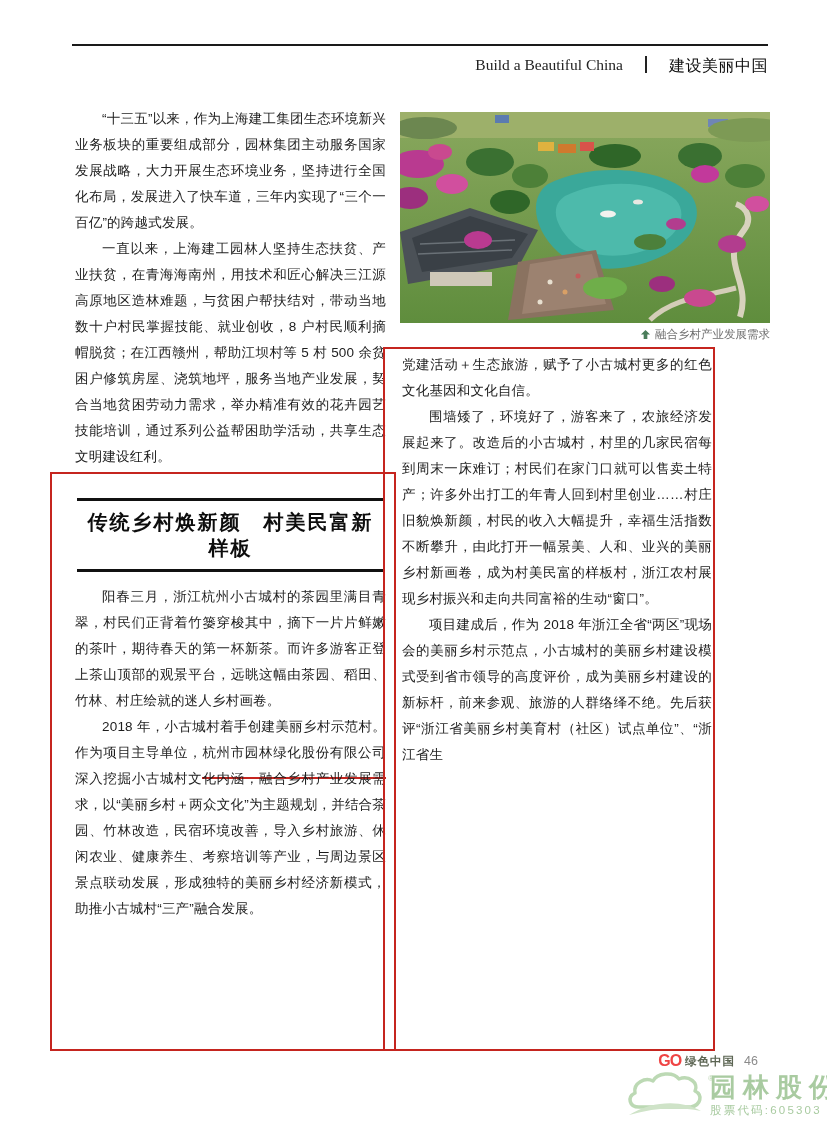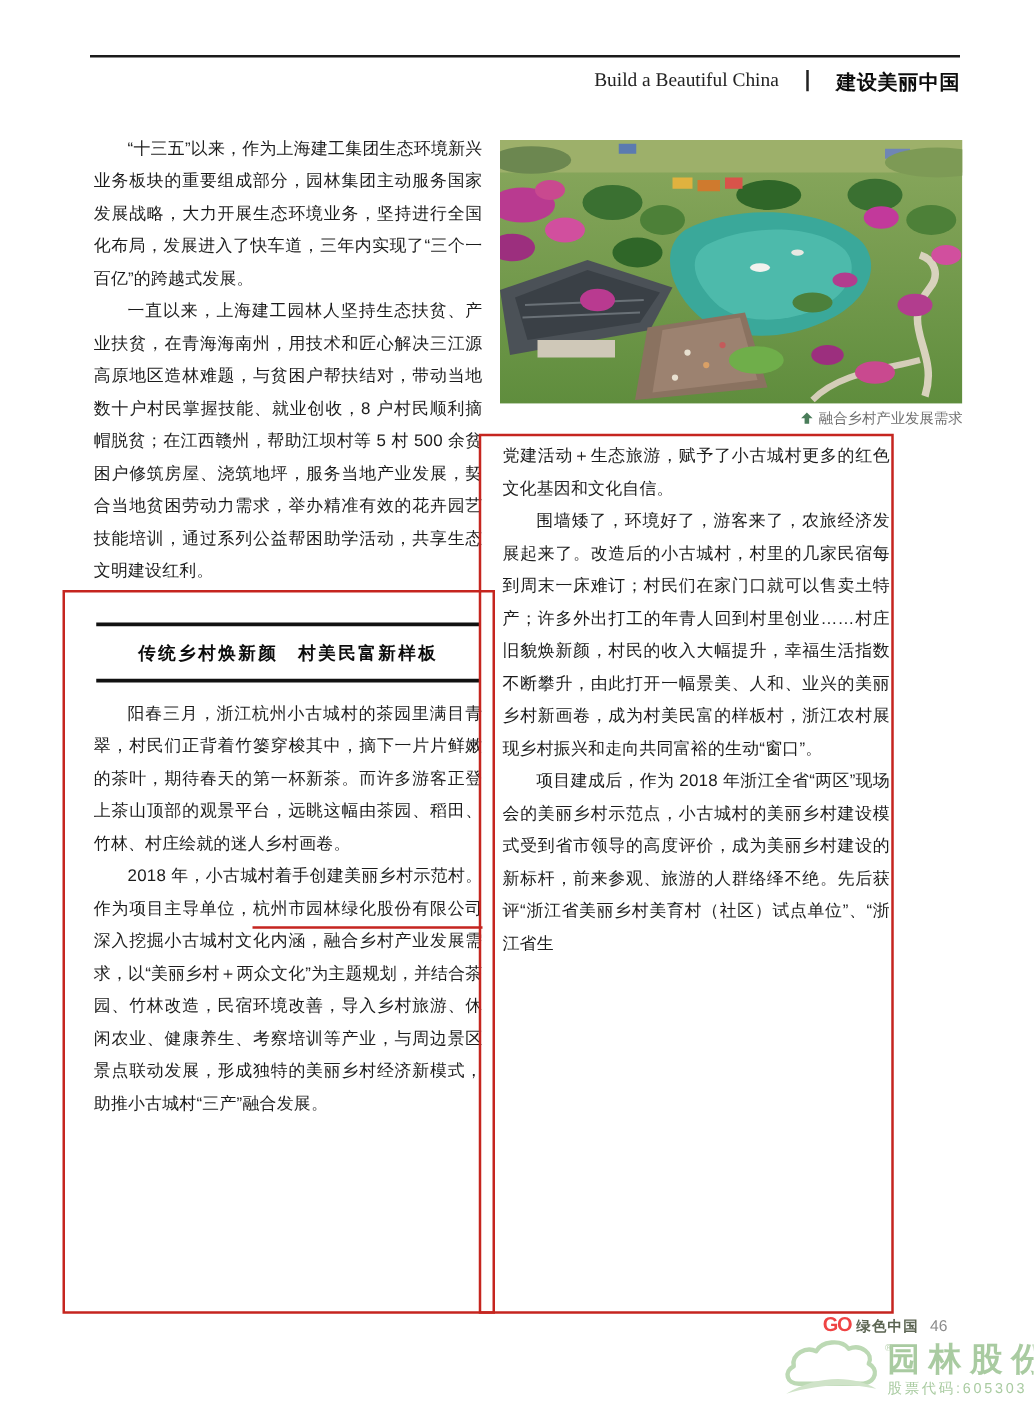--- a/index.html
+++ b/index.html
@@ -5,38 +5,38 @@
   html,body{margin:0;padding:0;background:#ffffff;}
   .page{
     position:relative;width:827px;height:1123px;background:#ffffff;overflow:hidden;
     font-family:"Liberation Sans",sans-serif;color:#1c1c1c;
   }
   
   .top-rule{position:absolute;left:72px;top:44px;width:696px;height:2px;background:#1a1a1a;}
   .header{position:absolute;top:56px;right:59px;display:flex;align-items:flex-start;gap:22px;}
   .h-en{font-family:"Liberation Serif",serif;font-size:15.5px;color:#222;}
   .h-divider{width:2px;height:17px;background:#222;}
-  .h-cn{font-size:16px;font-weight:bold;color:#0d0d0d;letter-spacing:0.5px;}
+  .h-cn{font-size:16px;font-weight:normal;color:#0d0d0d;letter-spacing:0.5px;}
   
   .photo{position:absolute;left:400px;top:112px;width:370px;height:211px;overflow:hidden;}
   .photo svg{display:block;}
   .caption{position:absolute;left:400px;top:327px;width:370px;text-align:right;
     font-size:11.5px;color:#6f6f6f;display:flex;justify-content:flex-end;align-items:center;gap:4px;}
   
   .col{font-size:13.5px;line-height:26px;letter-spacing:0.2px;color:#1c1c1c;}
   .col p{margin:0;text-align:justify;}
   .indent{text-indent:2em;}
   .col-left{position:absolute;left:75px;top:106px;width:311px;}
   .col-right{position:absolute;left:402px;top:352px;width:310px;}
   .sec-title{
-    font-size:14px;font-weight:bold;text-align:center;color:#0d0d0d;
+    font-size:20px;font-weight:bold;text-align:center;color:#0d0d0d;
     border-top:3px solid #111;border-bottom:3px solid #111;
     padding:8px 0;margin:28px 2px 12px 2px;letter-spacing:2px;
   }
-  .red-underline{border-bottom:2px solid #c5251f;padding-bottom:7px;}
+  .red-underline{border-bottom:2px solid #c5251f;padding-bottom:17px;}
   
   .redbox{position:absolute;border:2px solid #c5251f;pointer-events:none;}
   .redbox-left{left:50px;top:472px;width:342px;height:575px;}
   .redbox-right{left:383px;top:347px;width:328px;height:700px;}
   
   .mag-line{position:absolute;top:1052px;right:69px;display:flex;align-items:center;}
   .mag-logo{color:#ef4444;font-weight:bold;font-size:16px;letter-spacing:-1px;margin-right:4px;}
   .mag-name{color:#5c6553;font-size:11.5px;font-weight:bold;letter-spacing:1px;}
   .mag-page{color:#8b8b8b;font-size:12.5px;margin-left:9px;}
   .company{position:absolute;top:1069px;left:625px;display:flex;align-items:flex-start;gap:5px;}

